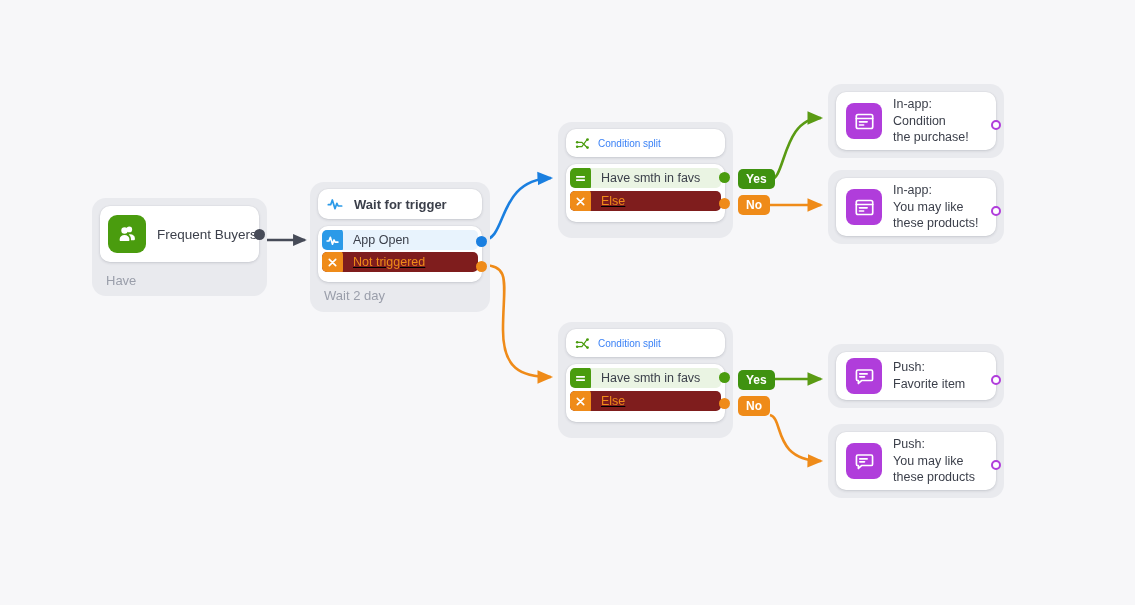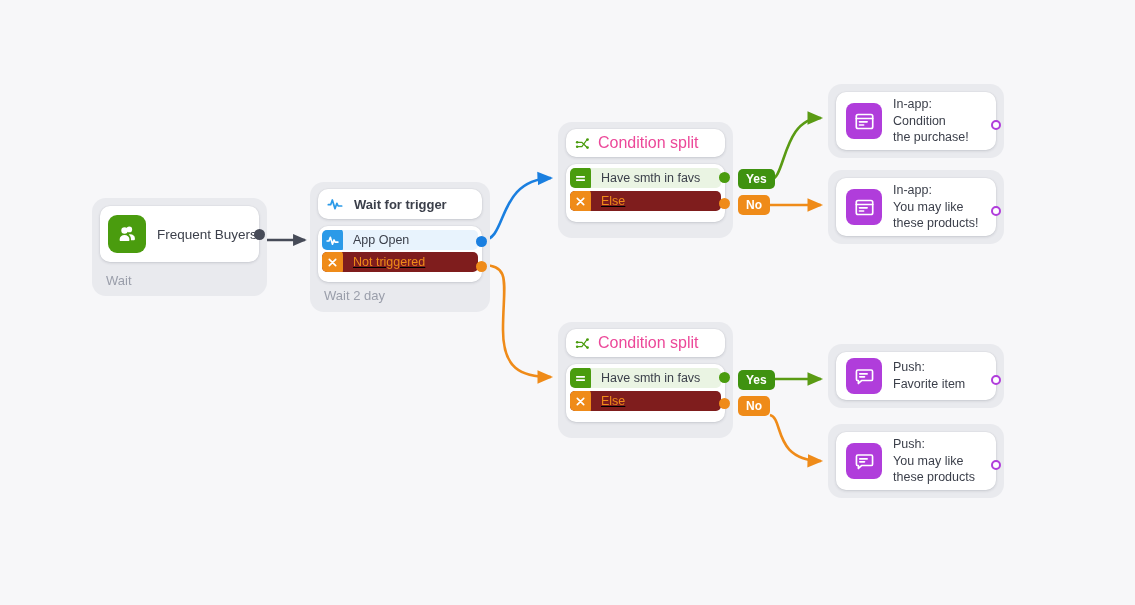--- a/index.html
+++ b/index.html
@@ -138,22 +138,22 @@
   .split-2 { left: 558px; top: 322px; }
   .split-head {
     position: absolute;
     left: 8px; top: 7px;
     width: 159px; height: 28px;
     display: flex; align-items: center;
     padding-left: 9px;
   }
   .split-head-label {
     margin-left: 8px;
-    font-size: 16px;
-    color: #ec4899;
+    font-size: 10px;
+    color: #3b82f6;
     white-space: nowrap;
   }
   .split-body {
     position: absolute;
     left: 8px; top: 42px;
     width: 159px; height: 58px;
     padding: 4px;
     display: flex;
     flex-direction: column;
     gap: 3px;
@@ -265,21 +265,21 @@
         <svg width="22" height="22" viewBox="0 0 24 24" fill="#ffffff">
           <circle cx="14.5" cy="7" r="3.1"></circle>
           <path d="M9.3 13.2c-3 0-5.3 1.9-5.3 4.3v1.2c0 .6.4 1 1 1h8.6c.6 0 1-.4 1-1v-1.2c0-2.4-2.3-4.3-5.3-4.3z"></path>
           <circle cx="9.3" cy="8.1" r="3.5"></circle>
           <path d="M15.6 12.4c-.6 0-1.2.1-1.7.2 1.5 1.2 2.4 2.9 2.4 4.8v1.3h3.3c.6 0 1-.4 1-1v-1.1c0-2.3-2.2-4.2-5-4.2z"></path>
         </svg>
       </span>
       <span class="entry-label">Frequent Buyers</span>
       <span class="port port-dark" style="right:-6px; top:23px;"></span>
     </div>
-    <div class="shell-caption" style="bottom:8px;">Wait</div>
+    <div class="shell-caption" style="bottom:8px;">Have</div>
   </div>
 
   <div class="node-shell wait-shell">
     <div class="card wait-head">
       <span style="display:flex;">
         <svg width="16" height="16" viewBox="0 0 24 24" fill="none" stroke="#2b9ae8" stroke-width="2.6" stroke-linecap="round" stroke-linejoin="round">
           <path d="M2 13h3.5l2.5-7 4 13 2.8-8 1.9 4h5.3"></path>
         </svg>
       </span>
       <span class="wait-head-label">Wait for trigger</span>

